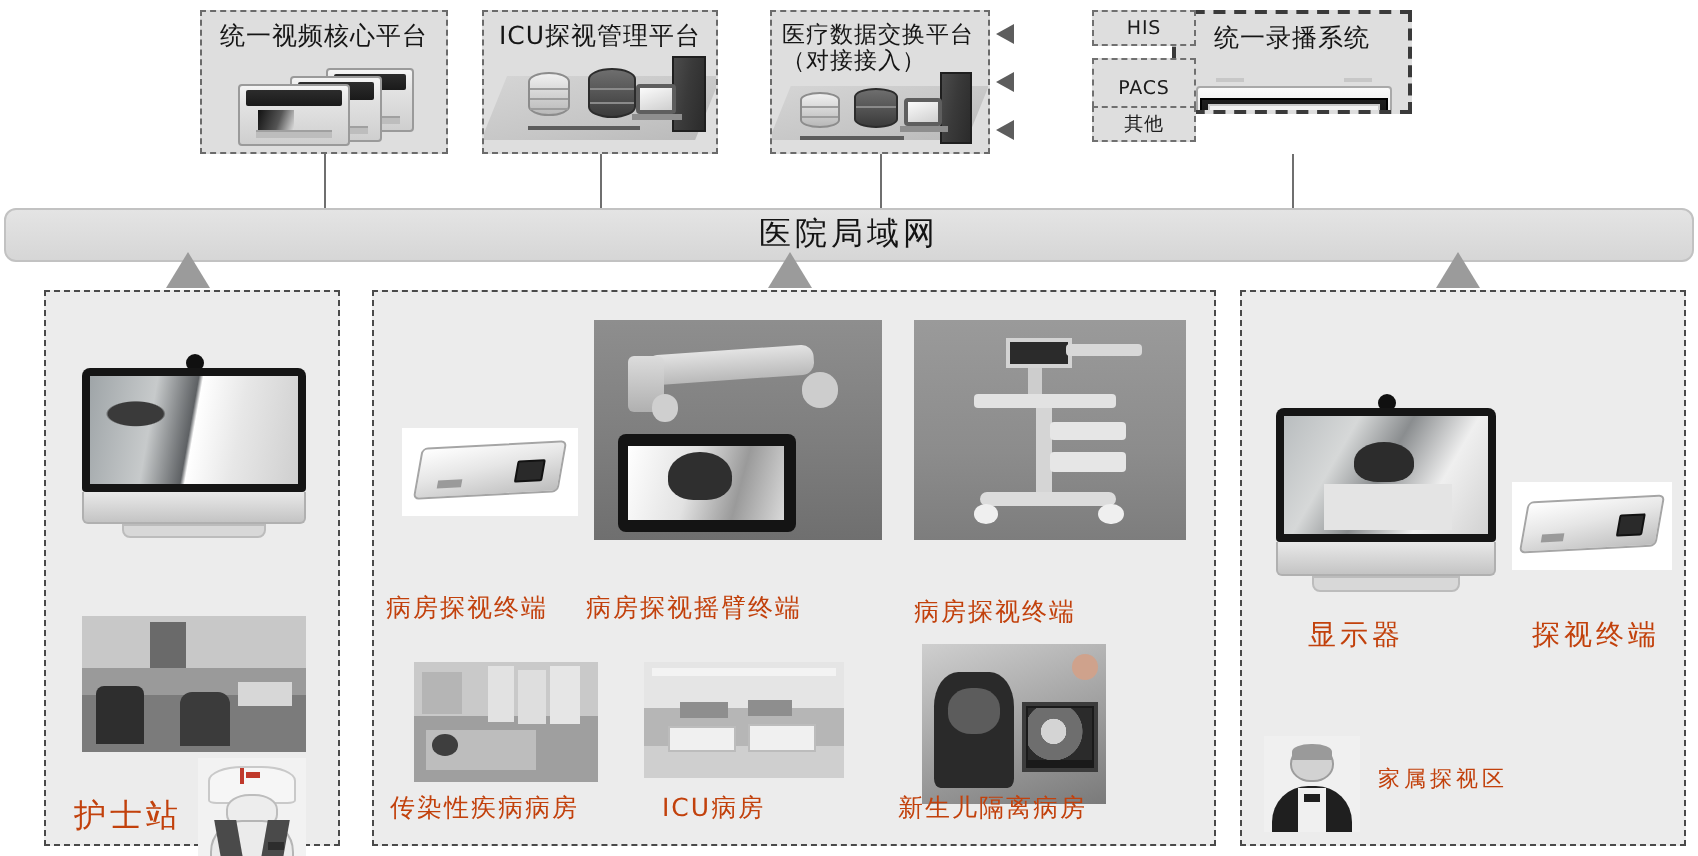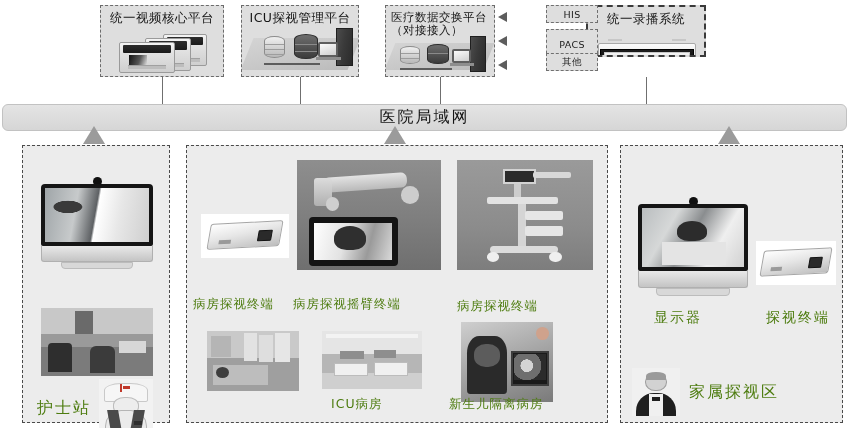--- a/index.html
+++ b/index.html
@@ -178,21 +178,21 @@
     border-radius:3px;
     transform: skewX(-10deg) skewY(-3deg);
   }
   .term-port {
     position:absolute; background:#2a2a2a; border:1px solid #121212; border-radius:1px;
   }
 
   
   .lbl {
     position:absolute;
-    font-size:13px; color:#4d7c0f; letter-spacing:1px; white-space:nowrap;
+    font-size:13px; color:#c2410c; letter-spacing:1px; white-space:nowrap;
   }
   .lbl-sm { font-size:12.5px; }
 
   
   .avatar { position:absolute; overflow:hidden; background:#efefef; }
 </style>
 </head>
 <body>
 
 <div id="root">
@@ -385,20 +385,21 @@
     <div class="photo" style="left:274px; top:176px; width:92px; height:80px;
                 background: linear-gradient(160deg,#cfcfcf 0%, #a8a8a8 45%, #7a7a7a 100%);">
       <div style="position:absolute; left:6%; top:18%; width:44%; height:72%; background:#2a2a2a; border-radius:30% 30% 8% 8%;"></div>
       <div style="position:absolute; left:14%; top:28%; width:28%; height:28%; background:#5c5c5c; border-radius:45%;"></div>
       <div style="position:absolute; left:54%; top:36%; width:42%; height:44%; background:#1a1a1a; border:2px solid #3c3c3c;"></div>
       <div style="position:absolute; left:58%; top:40%; width:34%; height:32%;
                   background: radial-gradient(circle at 40% 45%, #d4d4d4 0 26%, #6e6e6e 27% 60%, #2b2b2b 61%);"></div>
       <div style="position:absolute; left:82%; top:6%; width:14%; height:16%; background:#cfa28c; border-radius:50%;"></div>
     </div>
 
+    <div class="lbl cn lbl-sm" style="left:8px; top:250px;">传染性疾病病房</div>
     <div class="lbl cn lbl-sm" style="left:144px; top:250px;">ICU病房</div>
     <div class="lbl cn lbl-sm" style="left:262px; top:250px;">新生儿隔离病房</div>
   </div>
 
   <div class="zone" style="left:620px; top:145px; width:223px; height:278px;">
 
     <div style="position:absolute; left:17px; top:58px; width:110px; height:95px;">
       <div class="aio-cam"></div>
       <div class="aio-frame" style="left:0; top:0; width:110px; height:67px;">
         <div class="photo" style="left:4px; top:4px; width:102px; height:59px;
@@ -424,16 +425,16 @@
     <div class="lbl cn" style="left:145px; top:163px; font-size:14px; letter-spacing:2px;">探视终端</div>
 
     <div class="avatar" style="left:11px; top:222px; width:48px; height:48px; background:#f0f0f0;">
       <div style="position:absolute; left:28%; top:10%; width:44%; height:38%; background:#d2d2d2; border:1px solid #9d9d9d; border-radius:48%;"></div>
       <div style="position:absolute; left:30%; top:8%; width:40%; height:16%; background:#9a9a9a; border-radius:50% 50% 0 0;"></div>
       <div style="position:absolute; left:8%; top:52%; width:84%; height:48%; background:#1f1f1f; border-radius:18px 18px 0 0;"></div>
       <div style="position:absolute; left:36%; top:54%; width:28%; height:46%; background:#f0f0f0;"></div>
       <div style="position:absolute; left:42%; top:60%; width:16%; height:8%; background:#1f1f1f;"></div>
     </div>
 
-    <div class="lbl cn" style="left:68px; top:236px; font-size:16px; letter-spacing:2px;">家属探视区</div>
+    <div class="lbl cn" style="left:68px; top:236px; font-size:11px; letter-spacing:2px;">家属探视区</div>
   </div>
 
 </div>
 
 </body></html>

